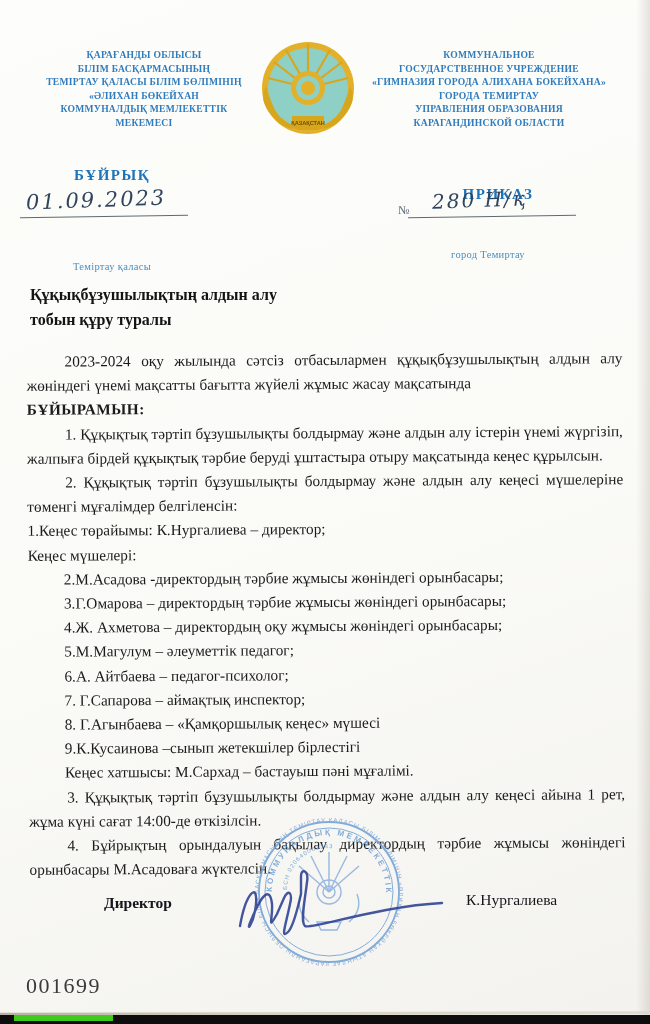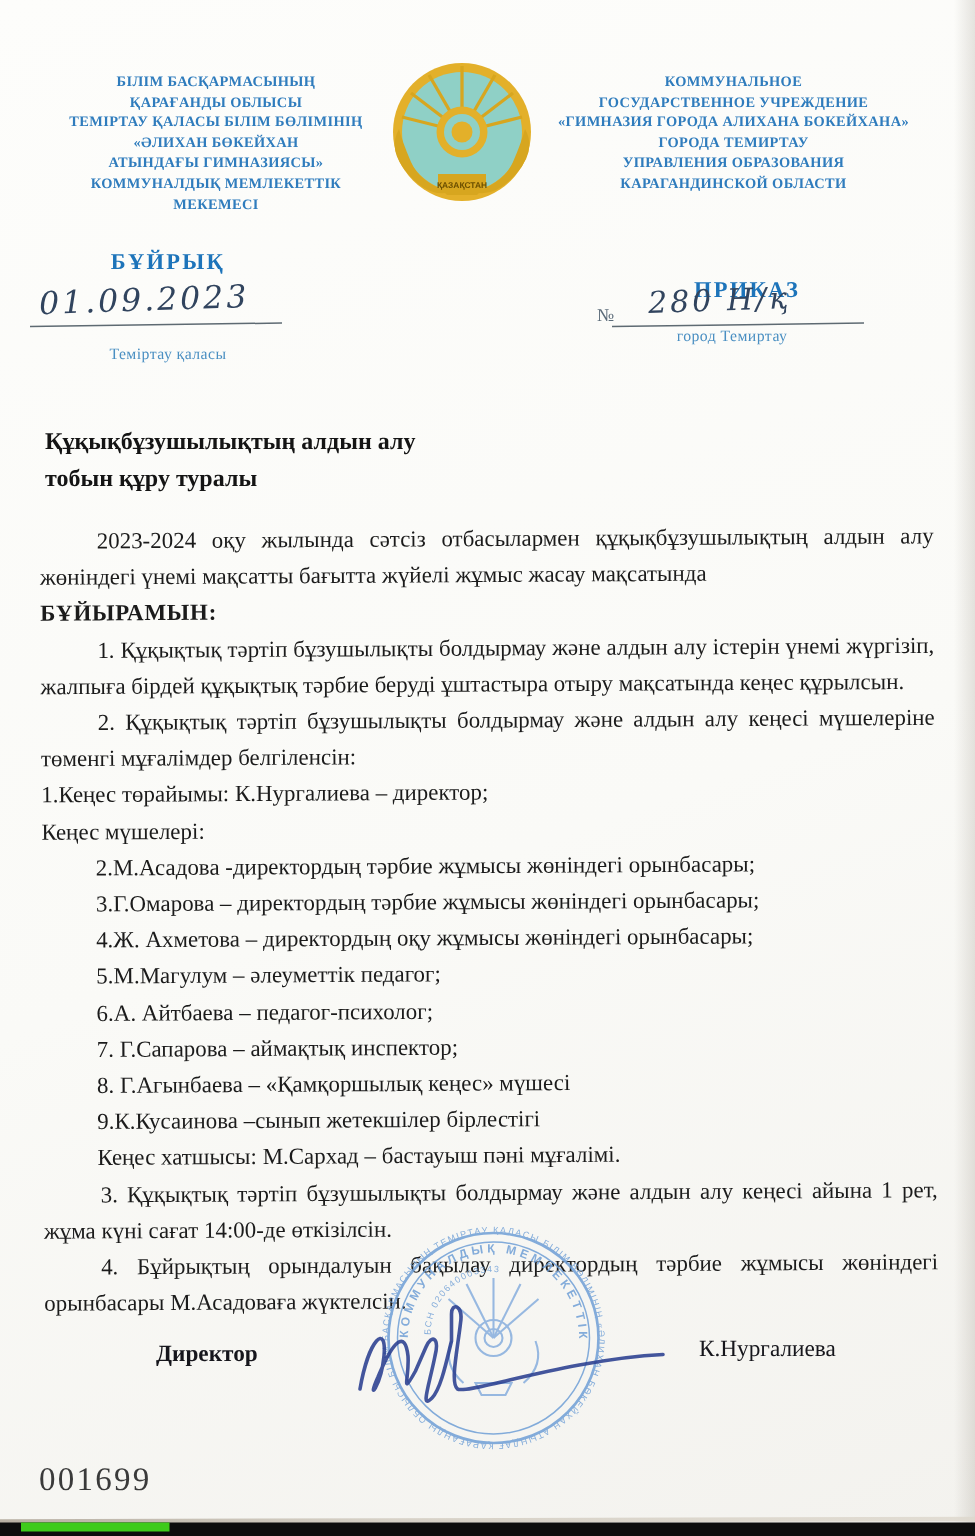--- a/index.html
+++ b/index.html
@@ -25,21 +25,21 @@
   .order-label{position:absolute;font-weight:bold;font-size:15px;letter-spacing:1.5px;color:#1d74ba;text-align:center;}
   .lbl-kk{left:22px;top:167px;width:180px;}
   .lbl-ru{left:408px;top:167px;width:180px;margin-top:19px;}
   .hand{font-family:"DejaVu Serif",serif;font-style:italic;color:#31445e;}
   .hand-date{position:absolute;left:26px;top:188px;font-size:21px;letter-spacing:2px;transform:rotate(-2deg);}
   .hand-num{position:absolute;left:432px;top:188px;font-size:20px;letter-spacing:2px;transform:rotate(-2deg);}
   .num-sign{position:absolute;left:398px;top:203px;font-size:12px;color:#5a6a78;}
   .rule{position:absolute;height:0;border-bottom:1.6px solid #5e6a72;}
   .rule-kk{left:20px;top:216px;width:168px;transform:rotate(-.8deg);}
   .rule-ru{left:408px;top:216px;width:168px;transform:rotate(-.8deg);}
-  .city{position:absolute;font-size:10.5px;color:#4a8fc2;text-align:center;letter-spacing:.3px;}
+  .city{position:absolute;font-size:10.5px;color:#4a8fc2;text-align:center;letter-spacing:.3px;margin-top:30px;}
   .city-kk{left:22px;top:231px;width:180px;}
   .city-ru{left:408px;top:219px;width:160px;}
 
   .doc-title{position:absolute;left:30px;top:282px;font-weight:bold;font-size:16px;line-height:25px;color:#141414;}
 
   .body-text{position:absolute;left:28px;top:348px;width:596px;font-size:15.3px;
     line-height:24.2px;color:#1b1b1b;transform:rotate(-.35deg);}
   .body-text p{margin:0;}
   .justify{text-align:justify;}
   .indent{text-indent:38px;}
@@ -51,25 +51,24 @@
   .stamp{position:absolute;left:243px;top:810px;opacity:.85;}
   .signature{position:absolute;left:230px;top:848px;}
   .serial{position:absolute;left:26px;top:973px;font-size:22px;letter-spacing:1.5px;color:#3a3a3a;}
 </style>
 </head>
 <body>
 
 <div class="page">
 
   <div class="org org-left">
+    <div>ҚАРАҒАНДЫ ОБЛЫСЫ</div>
     <div>БІЛІМ  БАСҚАРМАСЫНЫҢ</div>
-    <div>ҚАРАҒАНДЫ ОБЛЫСЫ</div>
     <div>ТЕМІРТАУ ҚАЛАСЫ БІЛІМ БӨЛІМІНІҢ</div>
     <div>«ӘЛИХАН БӨКЕЙХАН</div>
-    <div>АТЫНДАҒЫ ГИМНАЗИЯСЫ»</div>
     <div>КОММУНАЛДЫҚ МЕМЛЕКЕТТІК</div>
     <div>МЕКЕМЕСІ</div>
   </div>
 
   <div class="emblem">
     <svg width="112" height="108" viewBox="0 0 112 108">
       <circle cx="56" cy="52" r="46" fill="#e3b02a"></circle>
       <circle cx="56" cy="52" r="40" fill="#8fd0c6"></circle>
       <g stroke="#d7a61f" stroke-width="2.2">
         <line x1="56" y1="52" x2="56" y2="8"></line>

